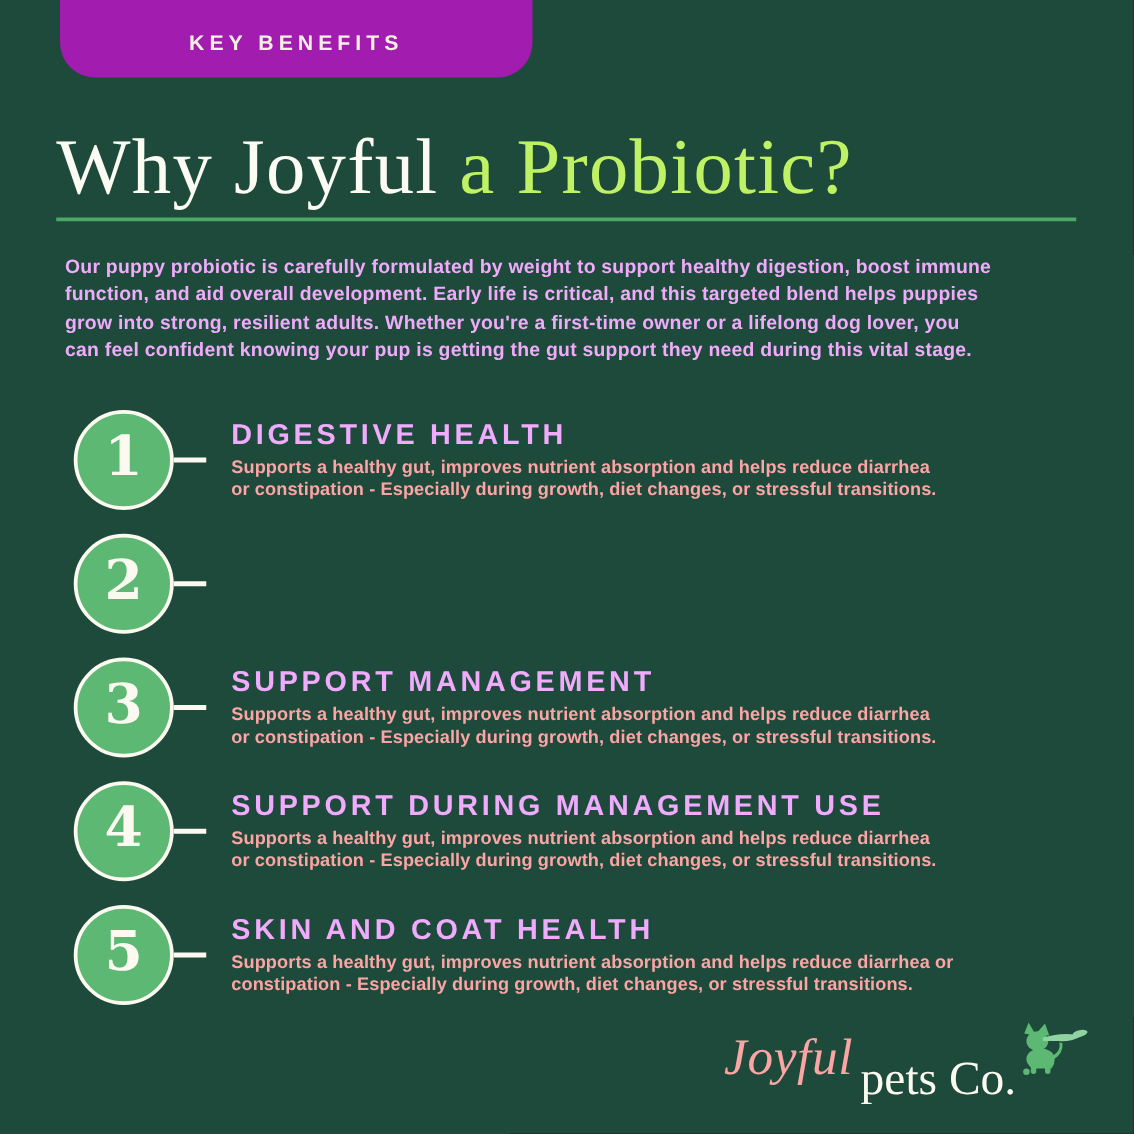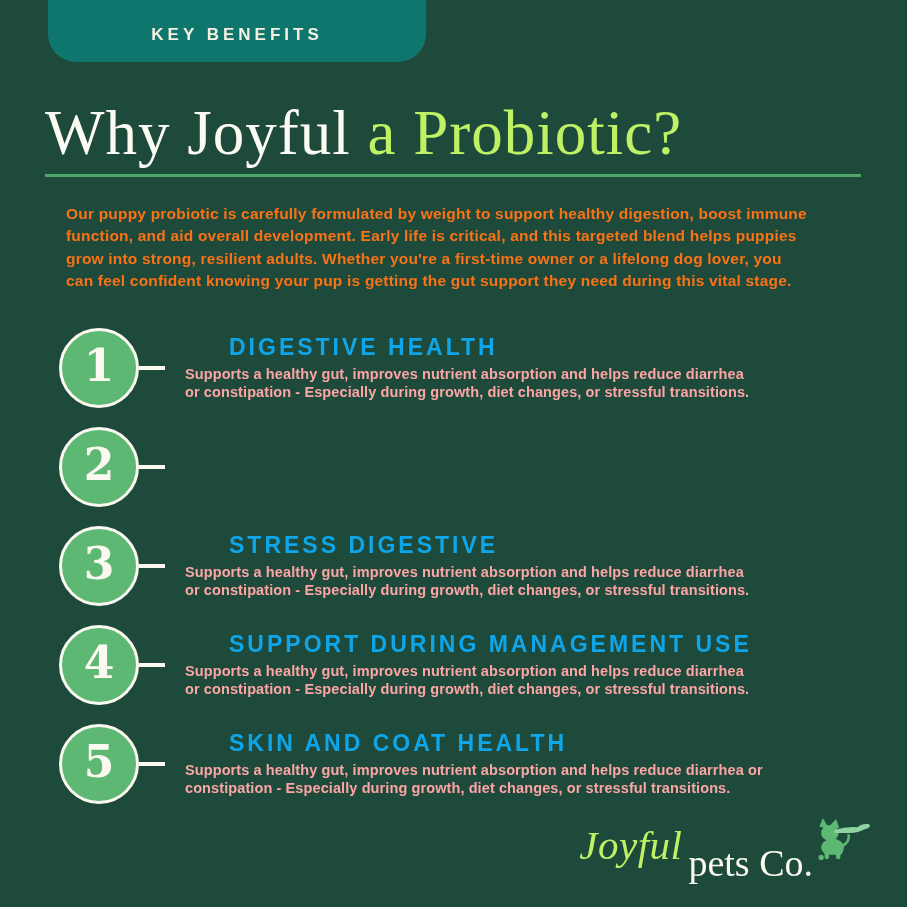--- a/index.html
+++ b/index.html
@@ -13,21 +13,21 @@
     font-family: "Liberation Sans", sans-serif;
   }
 
   
   .badge {
     position: absolute;
     left: 48px;
     top: 0;
     width: 378px;
     height: 62px;
-    background: #0f766e;
+    background: #a21caf;
     border-radius: 0 0 28px 28px;
     display: flex;
     align-items: center;
     justify-content: center;
     padding-top: 8px;
   }
   .badge span {
     color: #f6f0e1;
     font-weight: bold;
     font-size: 17px;
@@ -53,24 +53,24 @@
     left: 45px;
     top: 174px;
     width: 816px;
     height: 3px;
     background: #4ca866;
   }
 
   
   .intro {
     position: absolute;
-    left: 66px;
+    left: 52px;
     top: 203px;
     width: 808px;
-    color: #f97316;
+    color: #f0abfc;
     font-size: 15.5px;
     font-weight: bold;
     line-height: 22.4px;
     letter-spacing: 0.2px;
     white-space: pre-line;
   }
 
   
   .benefits {
     position: absolute;
@@ -106,26 +106,25 @@
     transform: translateY(-2px);
   }
   .benefit-connector {
     width: 26px;
     height: 4px;
     background: #fbf9f0;
     flex: 0 0 26px;
   }
   .benefit-text { margin-left: 20px; }
   .benefit-title {
-    color: #0ea5e9;
+    color: #f0abfc;
     font-weight: bold;
     font-size: 23px;
     letter-spacing: 3px;
     line-height: 1.1;
-    margin-left: 44px;
   }
   .benefit-desc {
     margin-top: 6px;
     color: #fca5a5;
     font-weight: bold;
     font-size: 14.5px;
     line-height: 17.8px;
     letter-spacing: 0.1px;
     white-space: pre-line;
   }
@@ -135,21 +134,21 @@
     position: absolute;
     right: 36px;
     bottom: 22px;
     display: flex;
     align-items: center;
   }
   .logo-script {
     font-family: "Liberation Serif", serif;
     font-style: italic;
     font-size: 41px;
-    color: #bef264;
+    color: #fca5a5;
     letter-spacing: 0.5px;
   }
   .logo-serif {
     font-family: "Liberation Serif", serif;
     font-size: 38px;
     color: #fbf9f0;
     margin-left: 6px;
     margin-top: 36px;
   }
   .logo-dog { margin-left: 2px; transform: translateY(-4px); }
@@ -190,21 +189,21 @@
       </div>
       <div class="benefit-connector"></div>
     </div>
 
     <div class="benefit-row">
       <div class="benefit-circle">
         <span class="benefit-number">3</span>
       </div>
       <div class="benefit-connector"></div>
       <div class="benefit-text">
-        <div class="benefit-title">STRESS DIGESTIVE</div>
+        <div class="benefit-title">SUPPORT MANAGEMENT</div>
         <div class="benefit-desc">Supports a healthy gut, improves nutrient absorption and helps reduce diarrhea
 or constipation - Especially during growth, diet changes, or stressful transitions.</div>
       </div>
     </div>
 
     <div class="benefit-row">
       <div class="benefit-circle">
         <span class="benefit-number">4</span>
       </div>
       <div class="benefit-connector"></div>

